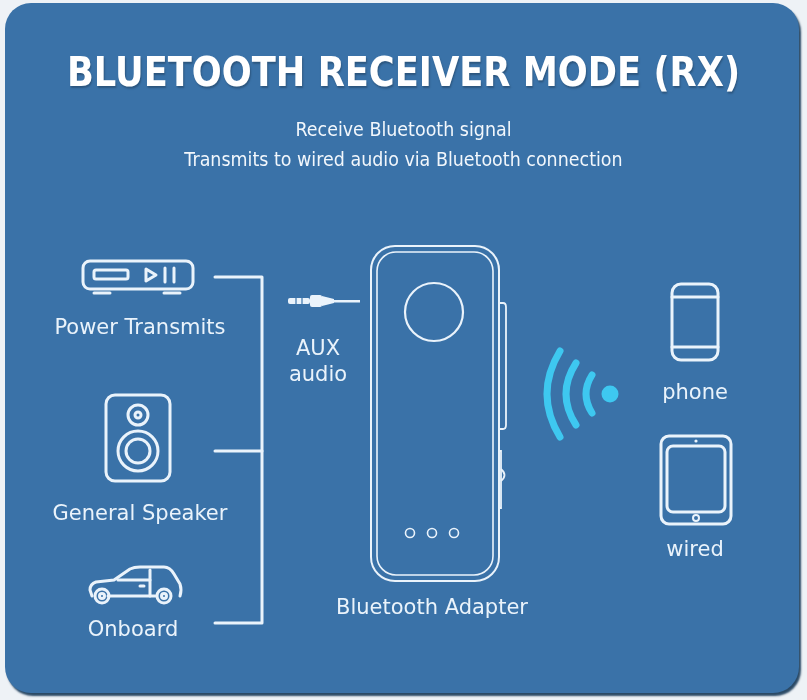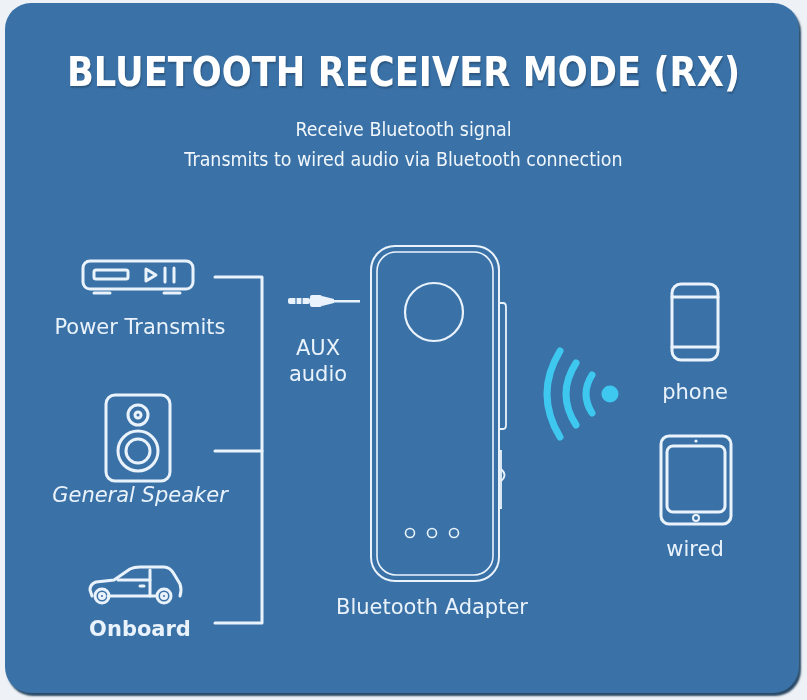--- a/index.html
+++ b/index.html
@@ -50,34 +50,34 @@
 </svg>
 <div class="label" style="left:40px; top:315px; width:200px;">Power Transmits</div>
 
 <svg style="left:104px; top:393px;" width="70" height="92" viewBox="0 0 70 92">
   <rect class="stroke" x="2" y="2" width="64" height="86" rx="9"></rect>
   <circle class="stroke" cx="34" cy="22" r="10"></circle>
   <circle class="stroke" cx="34" cy="22" r="3"></circle>
   <circle class="stroke" cx="34" cy="58" r="20"></circle>
   <circle class="stroke" cx="34" cy="58" r="12"></circle>
 </svg>
-<div class="label" style="left:40px; top:483px; width:200px;font-style:italic;">General Speaker</div>
+<div class="label" style="left:40px; top:501px; width:200px;">General Speaker</div>
 
 <svg style="left:86px; top:564px;" width="100" height="44" viewBox="0 0 100 44">
   <path class="stroke" d="M6 32 L4 26 Q4 20 10 18 L28 16 L44 5 Q48 3 54 3 L78 3 Q84 3 88 10 L94 20 Q96 26 94 32"></path>
   <path class="stroke" d="M32 16 L64 16 L64 6"></path>
   <line class="stroke" x1="64" y1="16" x2="64" y2="32"></line>
   <line class="stroke" x1="54" y1="22" x2="58" y2="22"></line>
   <path class="stroke" d="M22 32 L70 32"></path>
   <circle class="stroke" cx="16" cy="32" r="7"></circle>
   <circle class="stroke" cx="16" cy="32" r="2.5"></circle>
   <circle class="stroke" cx="78" cy="32" r="7"></circle>
   <circle class="stroke" cx="78" cy="32" r="2.5"></circle>
 </svg>
-<div class="label" style="left:40px; top:617px; width:200px;font-weight:bold;">Onboard</div>
+<div class="label" style="left:33px; top:617px; width:200px;">Onboard</div>
 
 <svg style="left:210px; top:270px;" width="60" height="360" viewBox="0 0 60 360">
   <polyline class="stroke" points="5,7 52,7 52,353 5,353" stroke-width="2.5"></polyline>
   <line class="stroke" x1="5" y1="181" x2="52" y2="181" stroke-width="2.5"></line>
 </svg>
 
 <svg style="left:284px; top:292px;" width="80" height="18" viewBox="0 0 80 18">
   <rect x="4" y="6" width="22" height="6" rx="2" fill="#eaf3fb"></rect>
   <line x1="12" y1="5" x2="12" y2="13" stroke="#3a72a8" stroke-width="1.2"></line>
   <line x1="18" y1="5" x2="18" y2="13" stroke="#3a72a8" stroke-width="1.2"></line>

